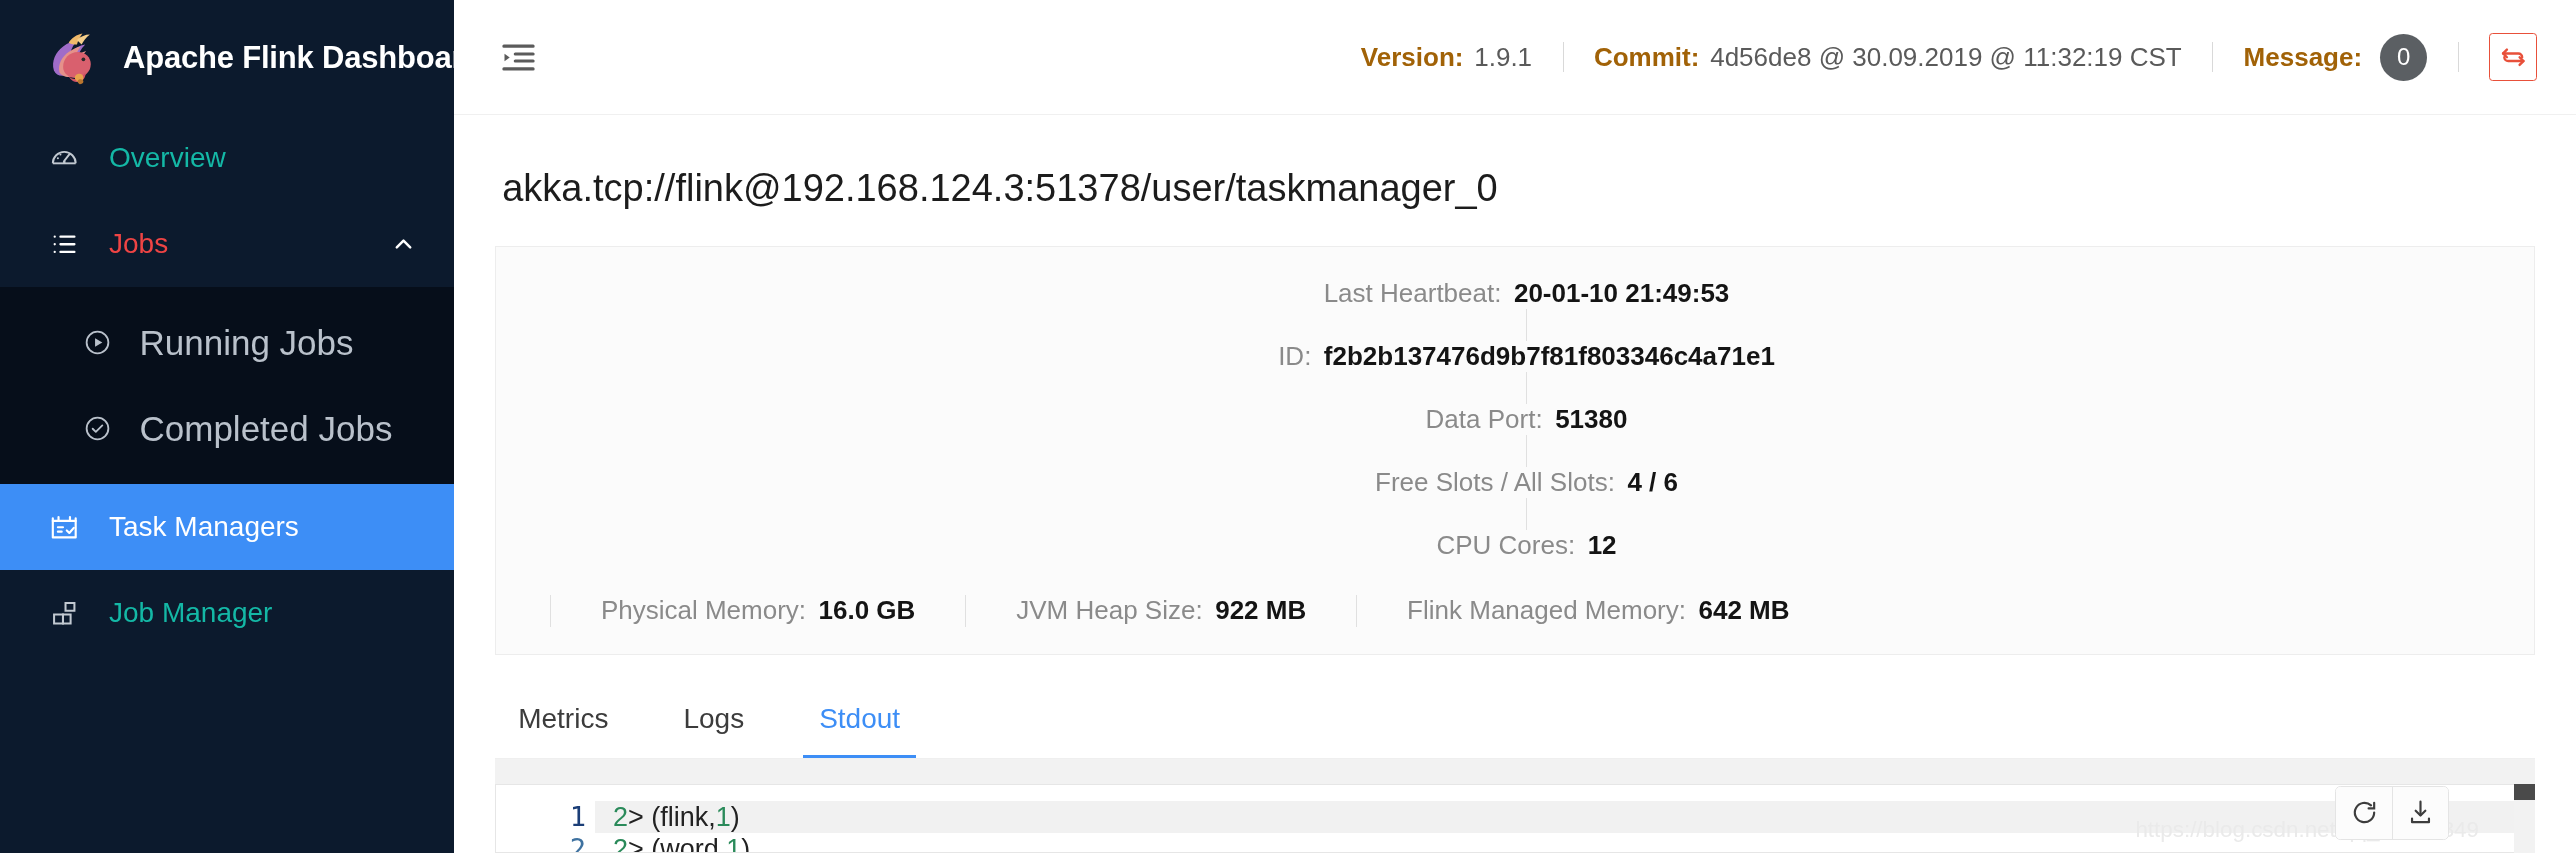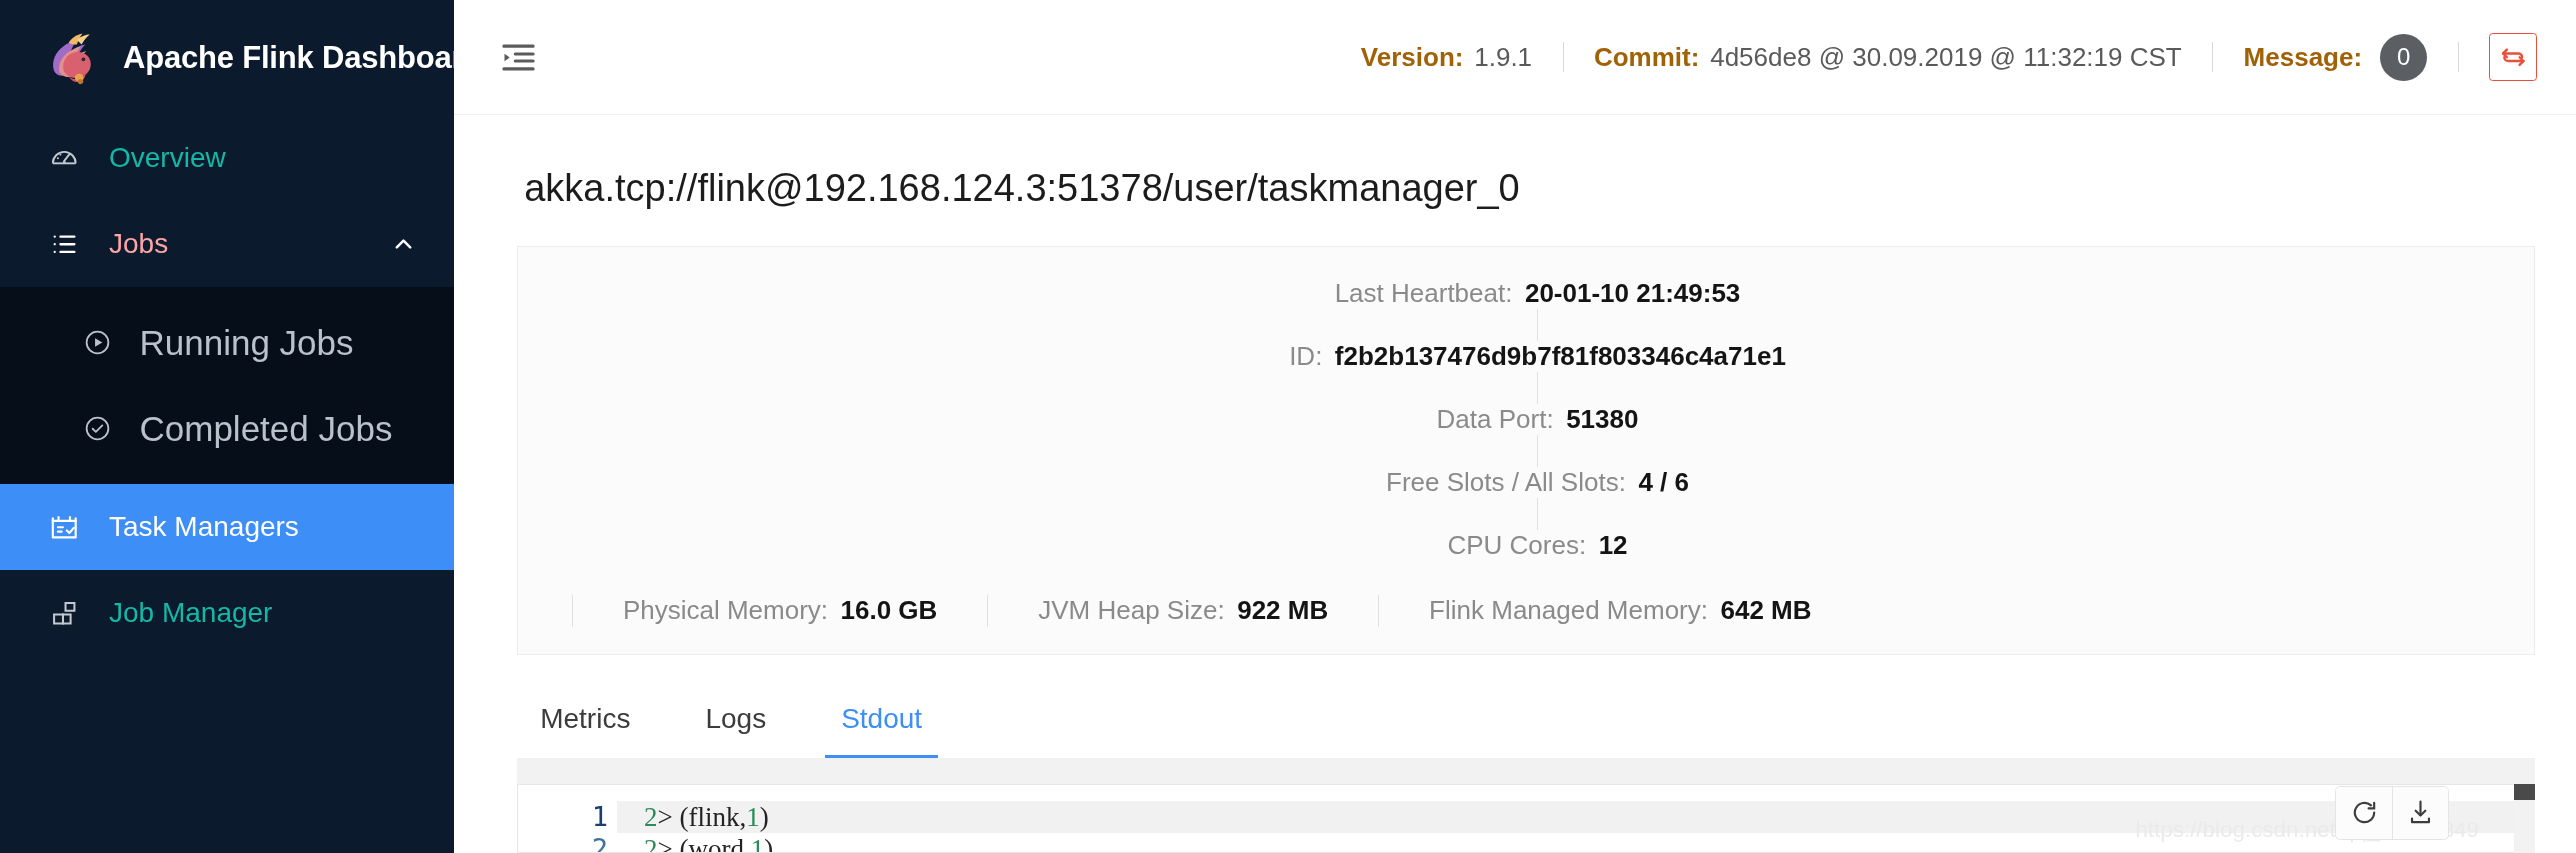--- a/index.html
+++ b/index.html
@@ -25,21 +25,21 @@
     letter-spacing: -0.2px; white-space: nowrap;
   }
   .nav { display: flex; flex-direction: column; }
   .nav-item {
     height: 86px; display: flex; align-items: center;
     padding-left: 48px; gap: 29px; cursor: pointer;
     color: #14b8a6; font-size: 28px; position: relative;
   }
   .nav-item .nav-ico { width: 32px; height: 32px; flex: 0 0 32px;
     display: flex; align-items: center; justify-content: center; }
-  .nav-item.active-parent { color: #fca5a5; font-weight: 500; }
+  .nav-item.active-parent { color: #ef4444; font-weight: 500; }
   .nav-item.selected { background: #3d8ef6; color: #ffffff; }
   .nav-item .chev { position: absolute; right: 39px; width: 23px; height: 23px;
     display: flex; align-items: center; justify-content: center; }
   .submenu { background: #060e1a; padding: 12.5px 0; }
   .sub-item {
     height: 86px; display: flex; align-items: center;
     padding-left: 82px; gap: 27px; cursor: pointer;
     color: #b9c1cb; font-size: 35px;
   }
   .sub-item .nav-ico { width: 30.5px; height: 30.5px; flex: 0 0 30.5px;
@@ -63,21 +63,21 @@
     width: 47px; height: 47px; border-radius: 50%; background: #5b5f63;
     color: #ffffff; font-size: 24px; display: flex; align-items: center;
     justify-content: center; margin-left: 18px;
   }
   .refresh-box {
     width: 48px; height: 48px; border: 1.8px solid #e8503a; border-radius: 3.6px;
     display: flex; align-items: center; justify-content: center; cursor: pointer;
   }
 
   .content { flex: 1; padding: 0 41px; overflow: hidden;
-             display: flex; flex-direction: column; min-height: 0; margin-left: 22px; }
+             display: flex; flex-direction: column; min-height: 0; }
   .page-title {
     font-size: 38px; color: #1c1c1c; font-weight: 400;
     margin: 52px 0 36px 7.2px; white-space: nowrap;
   }
 
   .info-card {
     background: #fbfbfb; border: 0.9px solid #ededed;
     padding: 30.5px 0 27px 0; margin-bottom: 48px;
   }
   .info-row { display: flex; align-items: center; font-size: 26px;
@@ -102,22 +102,22 @@
     position: relative; background: #ffffff; height: 100%;
     border: 0.9px solid #e6e6e6; border-right: none;
     overflow: hidden; display: flex;
   }
   .gutter { width: 99px; flex: 0 0 99px; padding-top: 16px;
             text-align: right; }
   .ln { font-family: "DejaVu Sans Mono", monospace; font-size: 27px;
         line-height: 32px; color: #3f72a0; padding-right: 9px; }
   .ln.first { color: #1b3e77; }
   .code { flex: 1; padding-top: 16px; min-width: 0; }
-  .cl { font-family: Liberation Serif, serif; font-size: 27px;
-        line-height: 32px; color: #222222; white-space: pre; padding-left: 27px; }
+  .cl { font-family: Liberation Sans, sans-serif; font-size: 27px;
+        line-height: 32px; color: #222222; white-space: pre; padding-left: 18px; }
   .cl.hl { background: #f1f1f1; }
   .num { color: #2a8a5a; }
   .editor-actions {
     position: absolute; top: 27px; right: 86px; display: flex;
     background: #ffffff; border: 0.9px solid #e4e4e4; border-radius: 5.4px;
     overflow: hidden; z-index: 5;
   }
   .ea-btn { width: 56px; height: 52px; display: flex; align-items: center;
             justify-content: center; cursor: pointer; background: #fcfcfc; }
   .ea-btn + .ea-btn { border-left: 0.9px solid #e4e4e4; }

